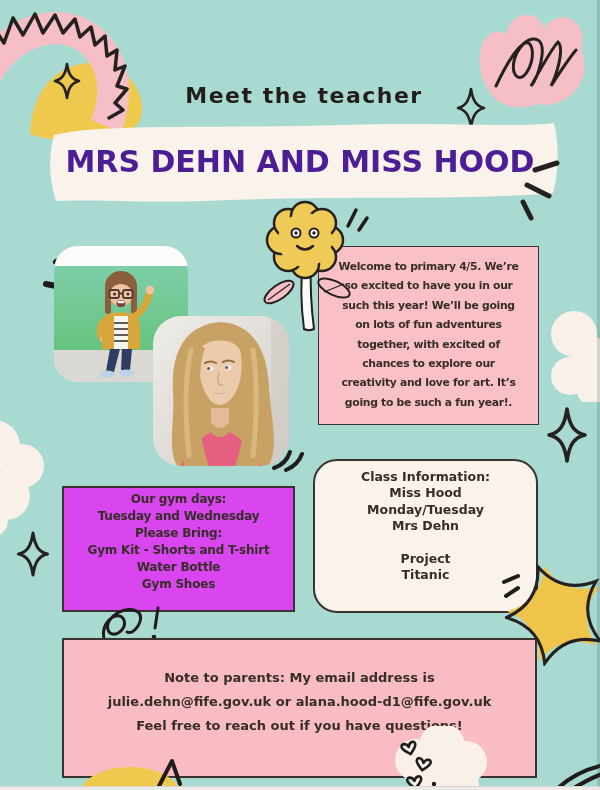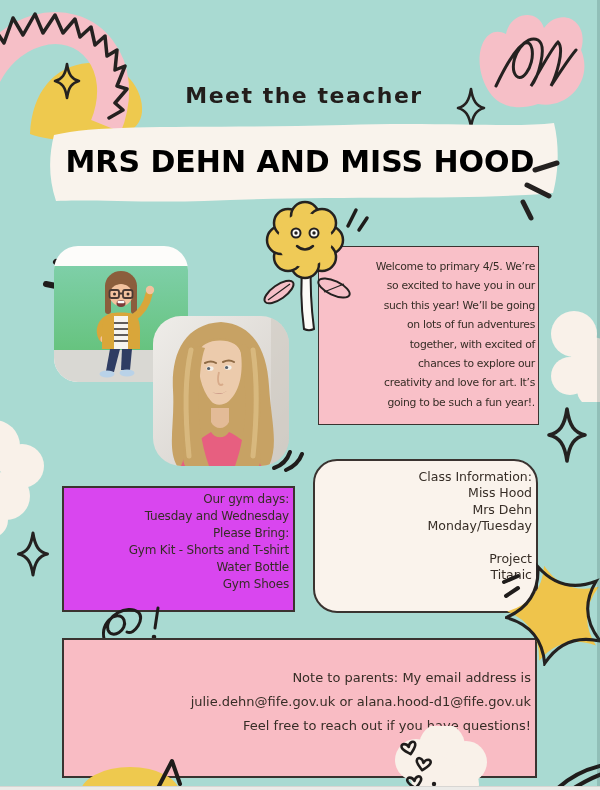--- a/index.html
+++ b/index.html
@@ -4,29 +4,29 @@
 <style>
   html,body{margin:0;padding:0;background:#888;}
   #canvas{
     position:relative; width:600px; height:790px; overflow:hidden;
     background:#a9dad2;
     font-family:"DejaVu Sans", sans-serif;
   }
   .abs{position:absolute;}
   .box{
     position:absolute; box-sizing:border-box;
-    border:2px solid #3a3330; text-align:right;
-    color:#362d26; font-weight:400;
+    border:2px solid #3a3330; text-align:center;
+    color:#362d26; font-weight:700;
   }
   .tl{white-space:nowrap;}
   
   #banner-title{
     position:absolute; left:58px; top:143px; width:484px;
     text-align:center; font-size:30px; font-weight:800;
-    color:#000000; letter-spacing:0px; line-height:38px;
+    color:#4c1d95; letter-spacing:0px; line-height:38px;
   }
   #subtitle{
     position:absolute; left:158px; top:83px; width:292px;
     text-align:center; font-size:22px; font-weight:800;
     color:#221d1b; letter-spacing:1.5px;
   }
   
   #welcome-box{
     left:318px; top:246px; width:221px; height:179px;
     background:#f9c0c8; border-width:1.5px; padding:10px 3px 0 3px;
@@ -269,22 +269,22 @@
     <div class="tl">Tuesday and Wednesday</div>
     <div class="tl">Please Bring:</div>
     <div class="tl">Gym Kit - Shorts and T-shirt</div>
     <div class="tl">Water Bottle</div>
     <div class="tl">Gym Shoes</div>
   </div>
 
   <div class="box" id="class-box">
     <div class="tl">Class Information:</div>
     <div class="tl">Miss Hood</div>
+    <div class="tl">Monday/Tuesday</div>
     <div class="tl">Mrs Dehn</div>
-    <div class="tl">Monday/Tuesday</div>
     <div class="tl"></div>
     <div class="tl">Project</div>
     <div class="tl">Titanic</div>
   </div>
 
   <svg class="abs" style="left:92px;top:602px" width="92" height="52" viewBox="0 0 92 52">
     <path d="M 14,42 C 4,22 26,6 32,18 C 36,28 20,38 16,28 C 12,14 36,2 46,10 C 54,16 42,34 35,30" fill="none" stroke="#1f1c1b" stroke-width="3" stroke-linecap="round"></path>
     <path d="M 66,6 L 63,26" fill="none" stroke="#1f1c1b" stroke-width="3" stroke-linecap="round"></path>
     <circle cx="62" cy="35" r="2.3" fill="#1f1c1b"></circle>
   </svg>

